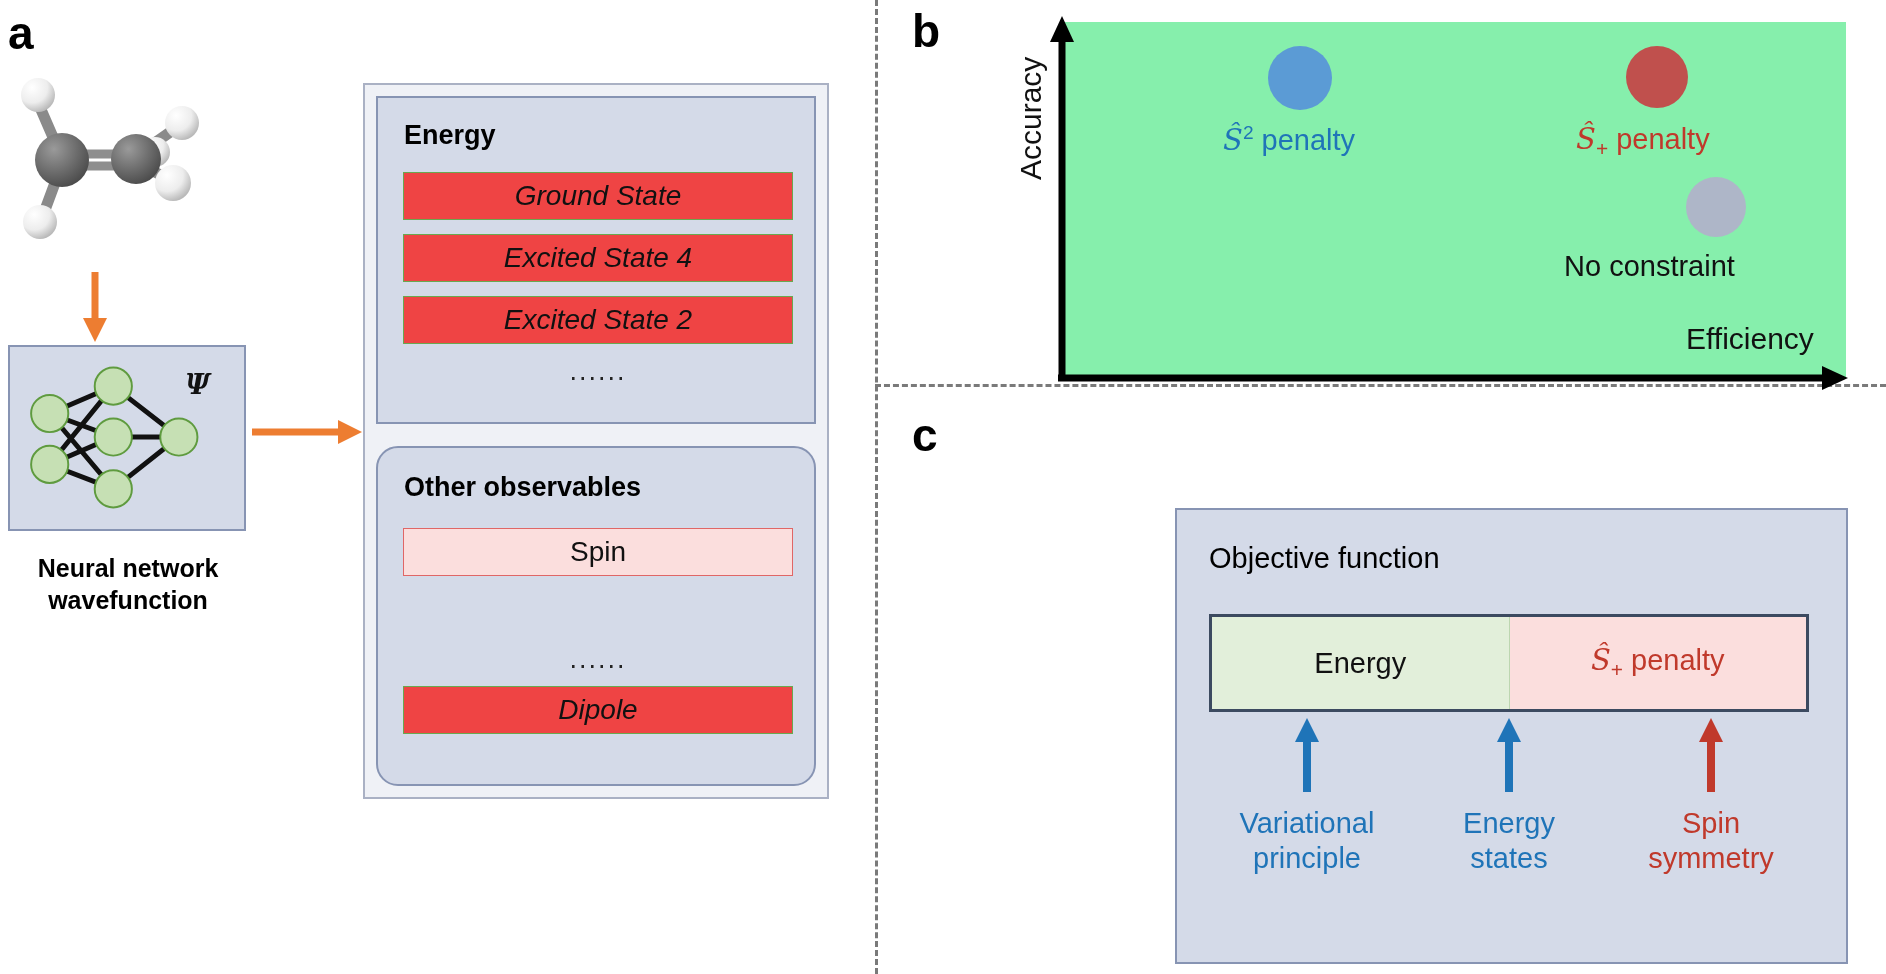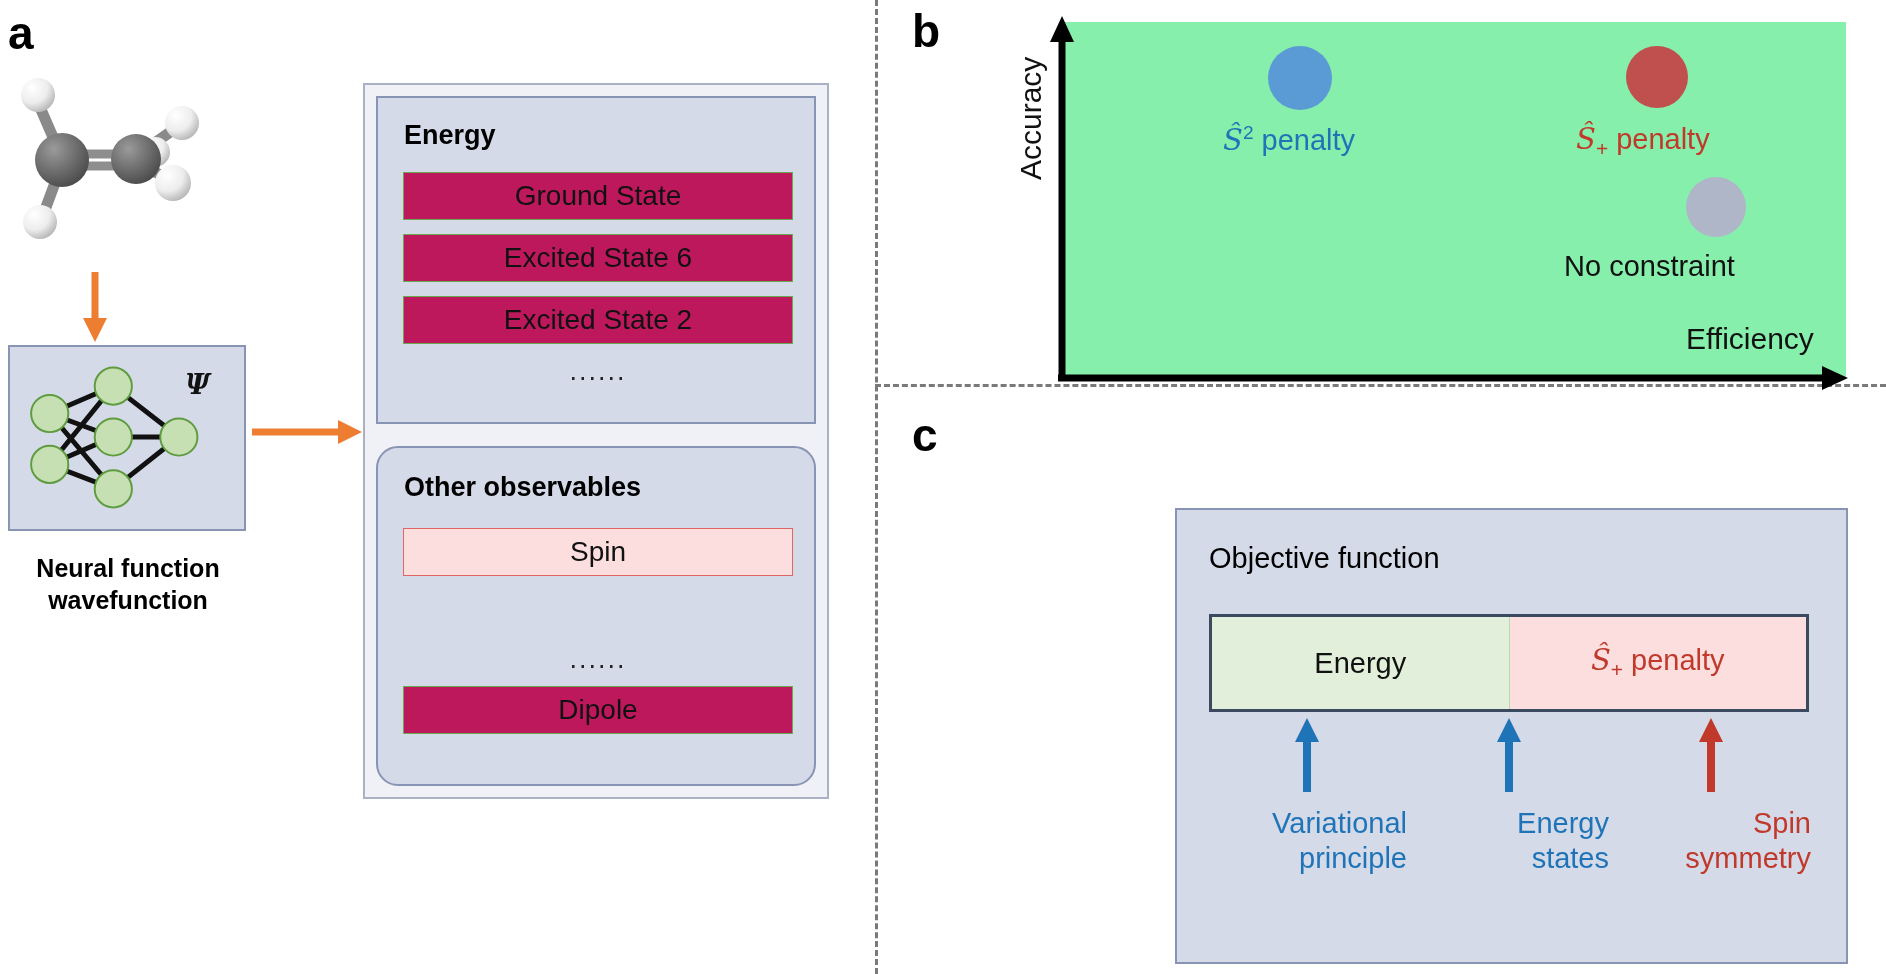--- a/index.html
+++ b/index.html
@@ -30,21 +30,21 @@
   #outerstack{position:absolute;left:363px;top:83px;width:466px;height:716px;
               background:#eff1f6;border:2px solid #aab1c4;box-sizing:border-box;}
   .sectbox{position:absolute;left:11px;width:440px;background:#d4dae8;
            border:2px solid #8794b3;box-sizing:border-box;}
   #sect-energy{top:11px;height:328px;}
   #sect-other{top:361px;height:340px;border-radius:22px;}
   .secttitle{position:absolute;left:26px;font-weight:bold;font-size:27px;color:#000;}
   .item{position:absolute;left:25px;width:390px;height:48px;box-sizing:border-box;
         display:flex;align-items:center;justify-content:center;
         font-size:28px;color:#111;}
-  .item.green{background:#be185d;border:1px solid #6aa84f;}
+  .item.green{background:#ef4444;border:1px solid #6aa84f;font-style:italic;}
   .item.pink {background:#fbdedd;border:1px solid #e06666;}
   .dots{position:absolute;left:25px;width:390px;text-align:center;
         font-size:27px;letter-spacing:2px;color:#222;}
 
   
   #bplot{position:absolute;left:1060px;top:22px;width:786px;height:356px;
          background:#86efac;}
   .bubble{position:absolute;border-radius:50%;}
   .blabel{position:absolute;font-size:29px;white-space:nowrap;}
   .axlabel{position:absolute;font-size:30px;color:#111;}
@@ -53,21 +53,21 @@
   
   #cbox{position:absolute;left:1175px;top:508px;width:673px;height:456px;
         background:#d4dae8;border:2px solid #8794b3;box-sizing:border-box;}
   #ctitle{position:absolute;left:32px;top:32px;font-weight:normal;font-size:29px;color:#000;}
   #objrow{position:absolute;left:32px;top:104px;width:600px;height:98px;
           border:3px solid #3c4a60;box-sizing:border-box;display:flex;}
   .cell{flex:1;display:flex;align-items:center;justify-content:center;text-align:center;
         font-size:29px;line-height:1.12;box-sizing:border-box;}
   .cell.green{background:#e2efda;border-right:1px solid #bcd6b0;}
   .cell.pink {background:#fbdedd;}
-  .cfoot{position:absolute;text-align:right;font-size:29px;line-height:1.22;white-space:nowrap;}
+  .cfoot{position:absolute;text-align:center;font-size:29px;line-height:1.22;white-space:nowrap;}
 </style>
 </head>
 <body>
 
 <div class="panel-letter" style="left:8px;top:10px;">a</div>
 
 <svg id="molecule" viewBox="0 0 250 190">
   <defs>
     <radialGradient id="cg" cx="35%" cy="30%" r="75%">
       <stop offset="0%" stop-color="#9a9a9a"></stop>
@@ -123,35 +123,35 @@
       <circle cx="105" cy="40" r="19"></circle>
       <circle cx="105" cy="92" r="19"></circle>
       <circle cx="105" cy="145" r="19"></circle>
       <circle cx="172" cy="92" r="19"></circle>
     </g>
   </svg>
   <div id="nnpsi">Ψ</div>
 </div>
 
 <div id="nncap">
-  <span>Neural function</span><br>
+  <span>Neural network</span><br>
   <span>wavefunction</span>
 </div>
 
 <svg class="oarrow" style="left:252px;top:410px;width:112px;height:44px;">
   <line x1="0" y1="22" x2="90" y2="22" stroke="#ED7D31" stroke-width="7"></line>
   <polygon points="110,22 86,10 86,34" fill="#ED7D31"></polygon>
 </svg>
 
 <div id="outerstack">
 
   <div class="sectbox" id="sect-energy">
     <div class="secttitle" style="top:22px;">Energy</div>
     <div class="item green" style="top:74px;">Ground State</div>
-    <div class="item green" style="top:136px;">Excited State 6</div>
+    <div class="item green" style="top:136px;">Excited State 4</div>
     <div class="item green" style="top:198px;">Excited State 2</div>
     <div class="dots" style="top:258px;">......</div>
   </div>
 
   <div class="sectbox" id="sect-other">
     <div class="secttitle" style="top:24px;">Other observables</div>
     <div class="item pink" style="top:80px;">Spin</div>
     <div class="dots" style="top:196px;">......</div>
     <div class="item green" style="top:238px;">Dipole</div>
   </div>

